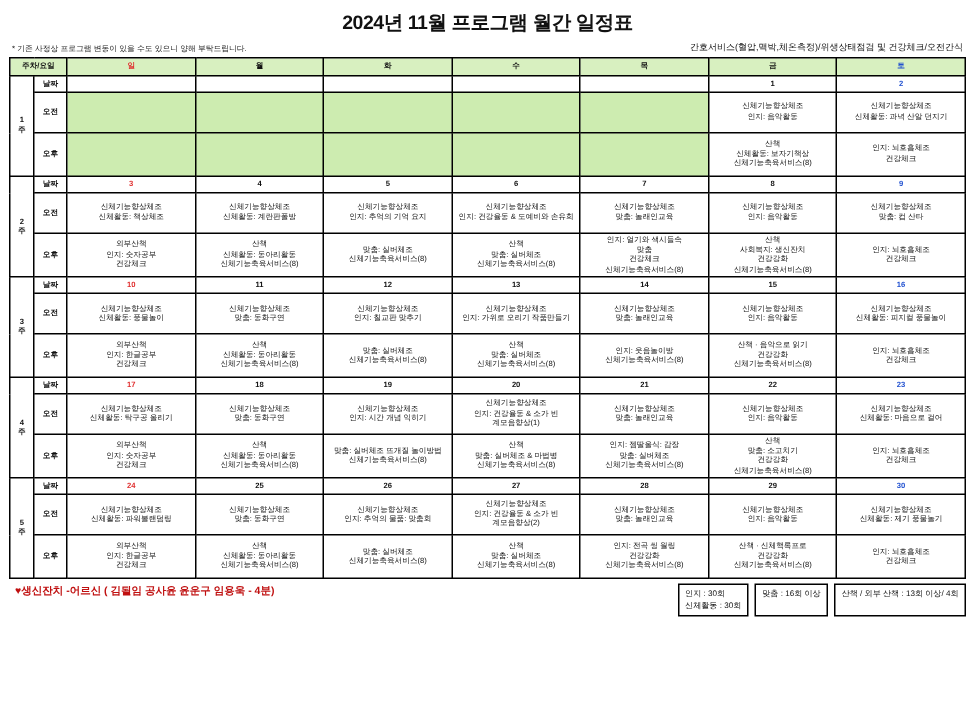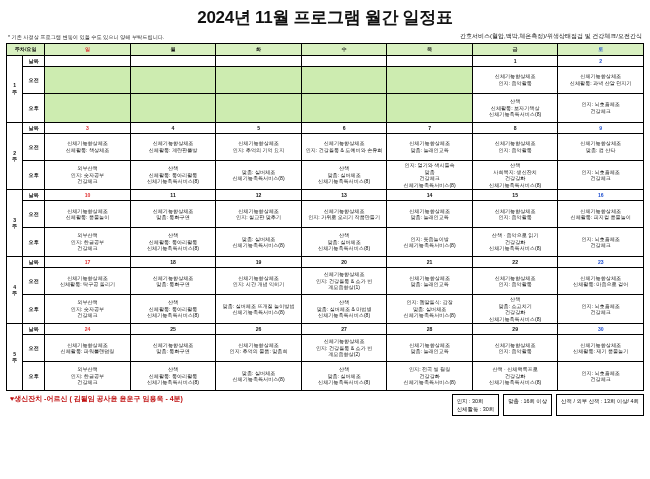--- a/index.html
+++ b/index.html
@@ -5,21 +5,21 @@
   html,body{margin:0;padding:0;}
   body{
     width:650px;height:479px;
     background:#ffffff;
     font-family:"Liberation Sans", sans-serif;
     color:#111;
     overflow:hidden;
   }
   .page{position:relative;width:650px;height:479px;box-sizing:border-box;padding:4px 6px 0 6px;}
   .title{
-    text-align:center;font-size:17px;font-weight:bold;letter-spacing:-0.3px;
+    text-align:center;font-size:13px;font-weight:bold;letter-spacing:-0.3px;
     margin:2px 0 3px 0;
   }
   .subhead{display:flex;justify-content:space-between;align-items:flex-end;font-size:5.2px;padding:0 2px 2px 2px;}
   .subhead .left{color:#222;}
   .subhead .right{font-size:6px;color:#111;}
 
   table.cal{border-collapse:collapse;width:638px;table-layout:fixed;}
   table.cal td{
     border:0.6px solid #000;
     font-size:5.1px;

